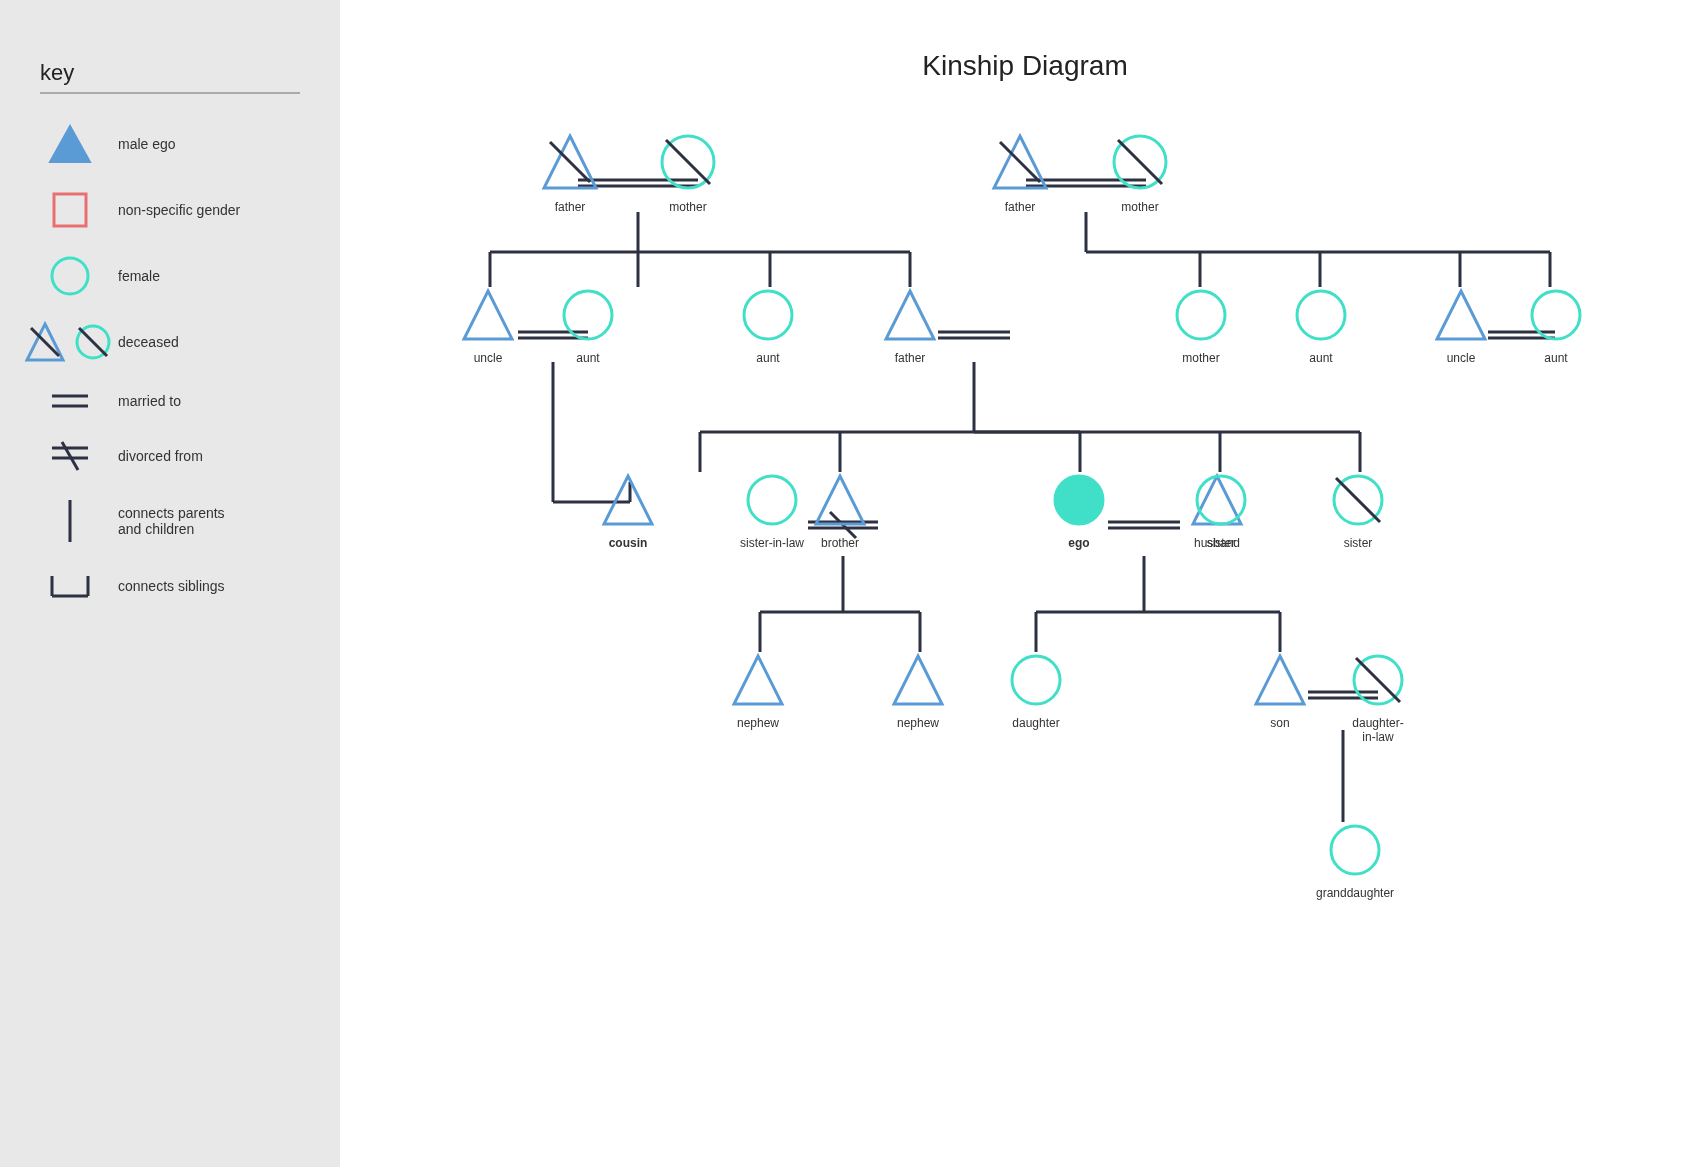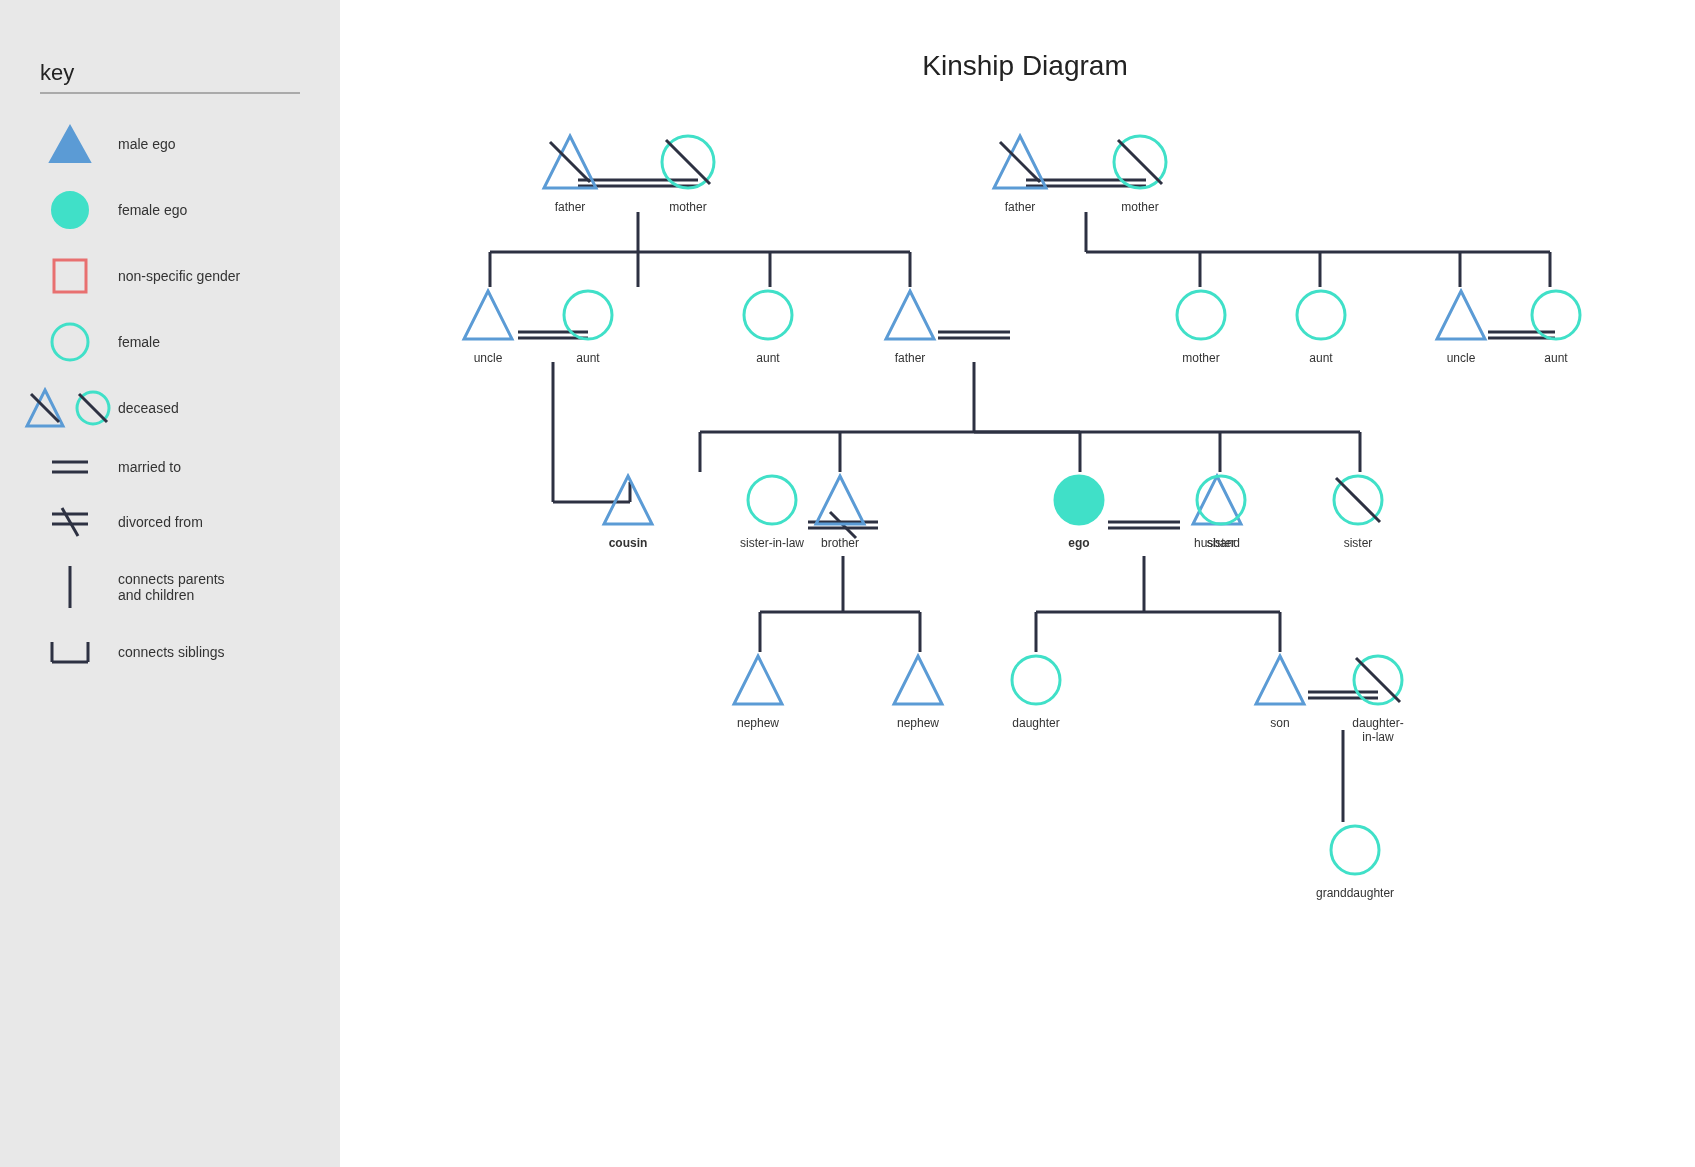--- a/index.html
+++ b/index.html
@@ -97,28 +97,20 @@
 
   <div class="key-item">
     <div class="key-symbol">
       <svg class="key-svg" width="44" height="44" viewBox="0 0 44 44">
         <polygon points="22,4 42,40 2,40" fill="#5b9bd5" stroke="#5b9bd5" stroke-width="2"></polygon>
       </svg>
     </div>
     <span class="key-label">male ego</span>
   </div>
 
-  <div class="key-item">
-    <div class="key-symbol">
-      <svg class="key-svg" width="44" height="44" viewBox="0 0 44 44">
-        <circle cx="22" cy="22" r="18" fill="#40e0c8" stroke="#40e0c8" stroke-width="2"></circle>
-      </svg>
-    </div>
-    <span class="key-label">female ego</span>
-  </div>
 
 
   <div class="key-item">
     <div class="key-symbol">
       <svg class="key-svg" width="44" height="44" viewBox="0 0 44 44">
         <rect x="6" y="6" width="32" height="32" fill="none" stroke="#e87070" stroke-width="3"></rect>
       </svg>
     </div>
     <span class="key-label">non-specific gender</span>
   </div>

